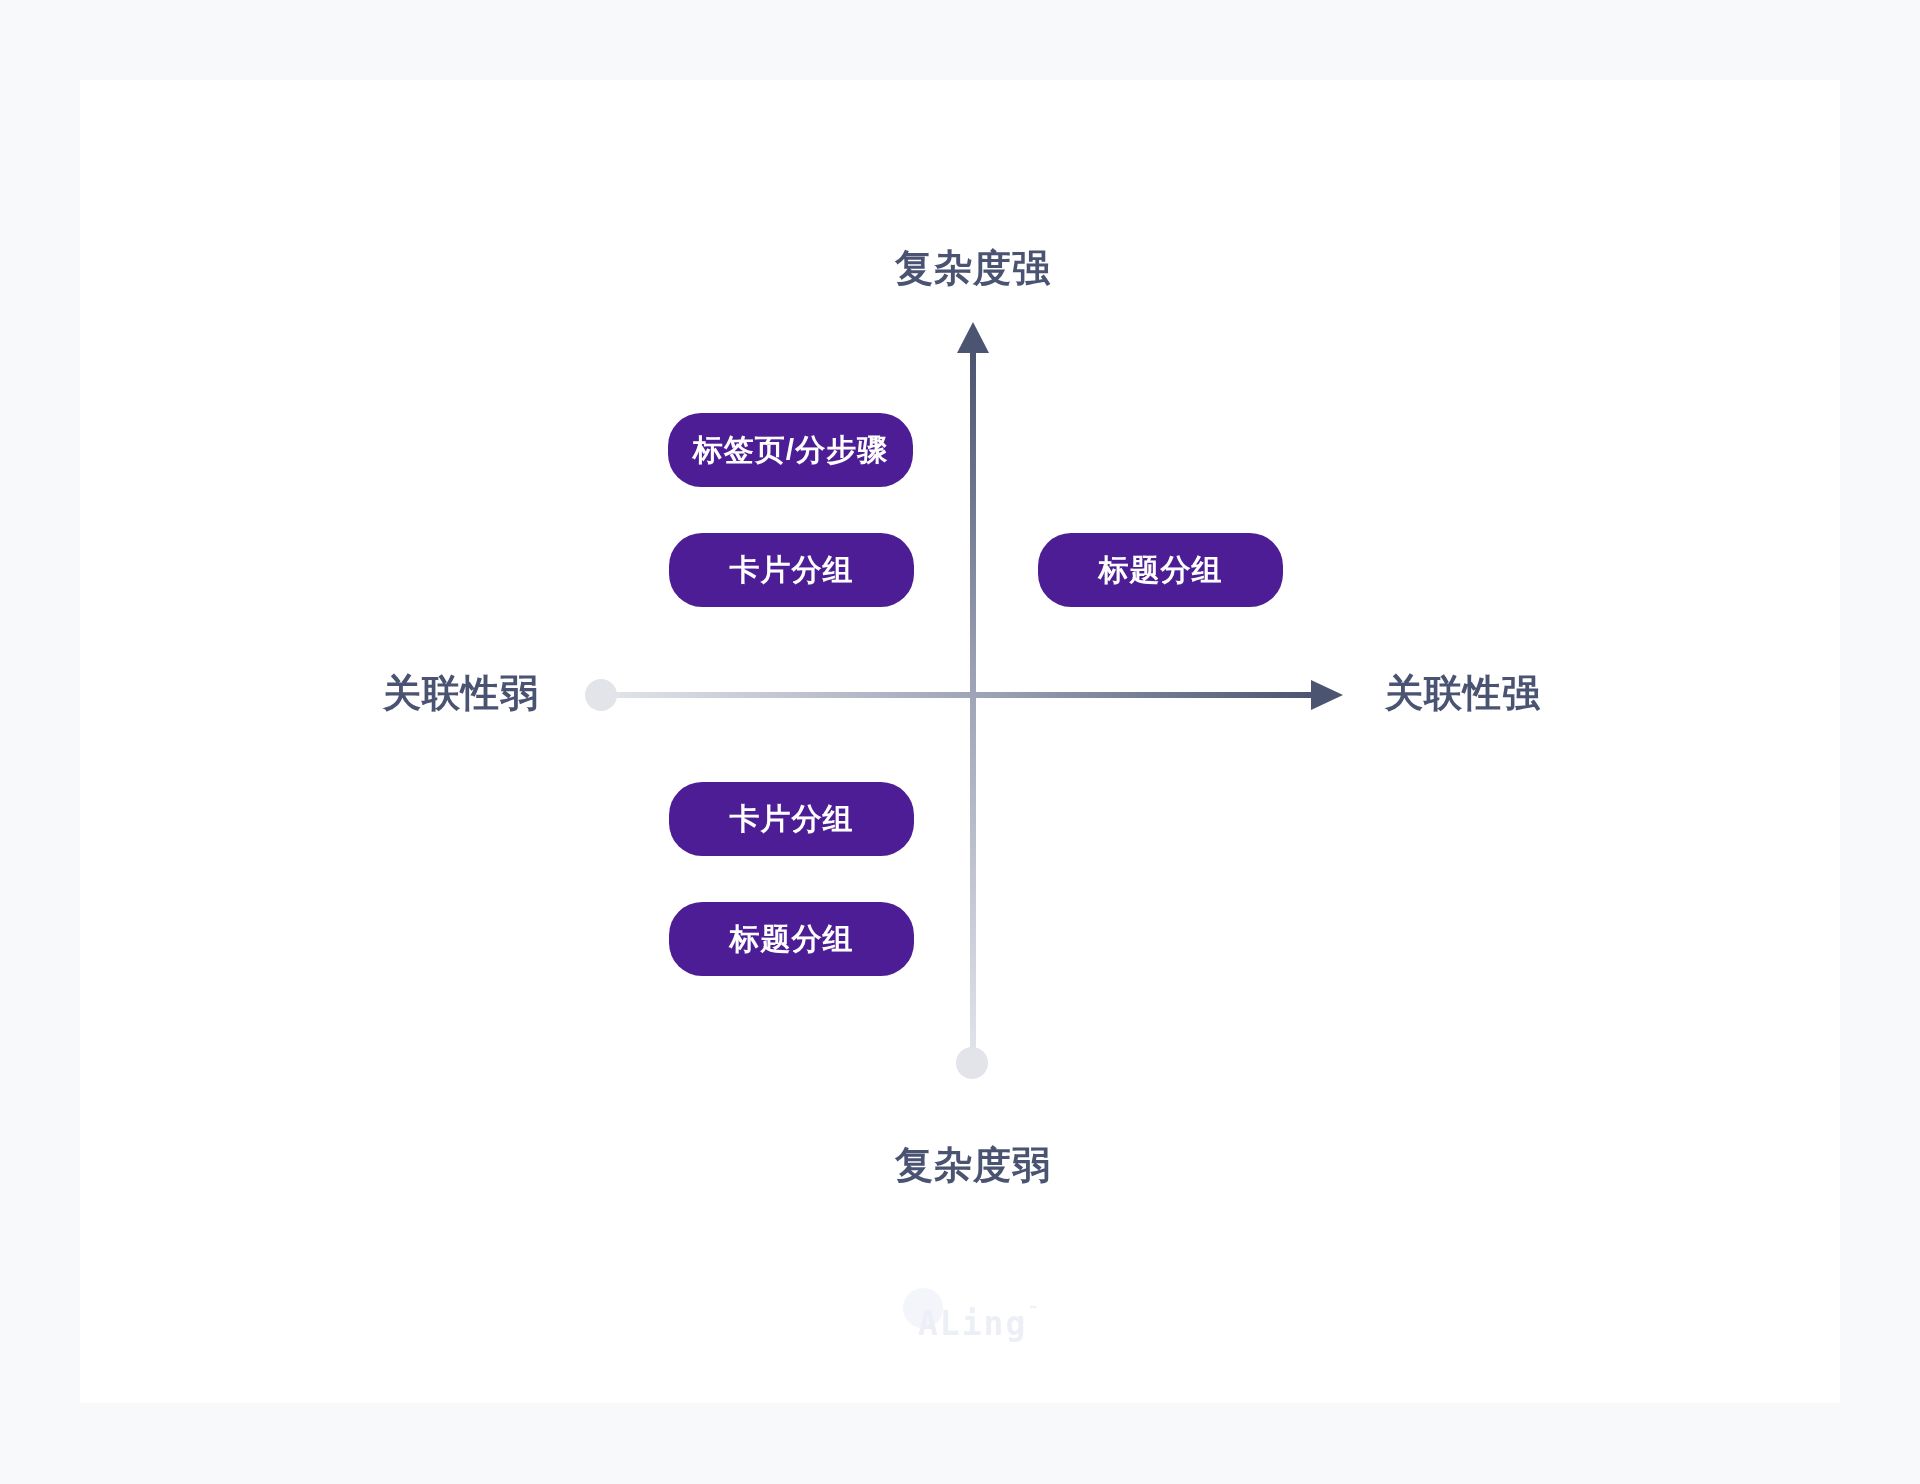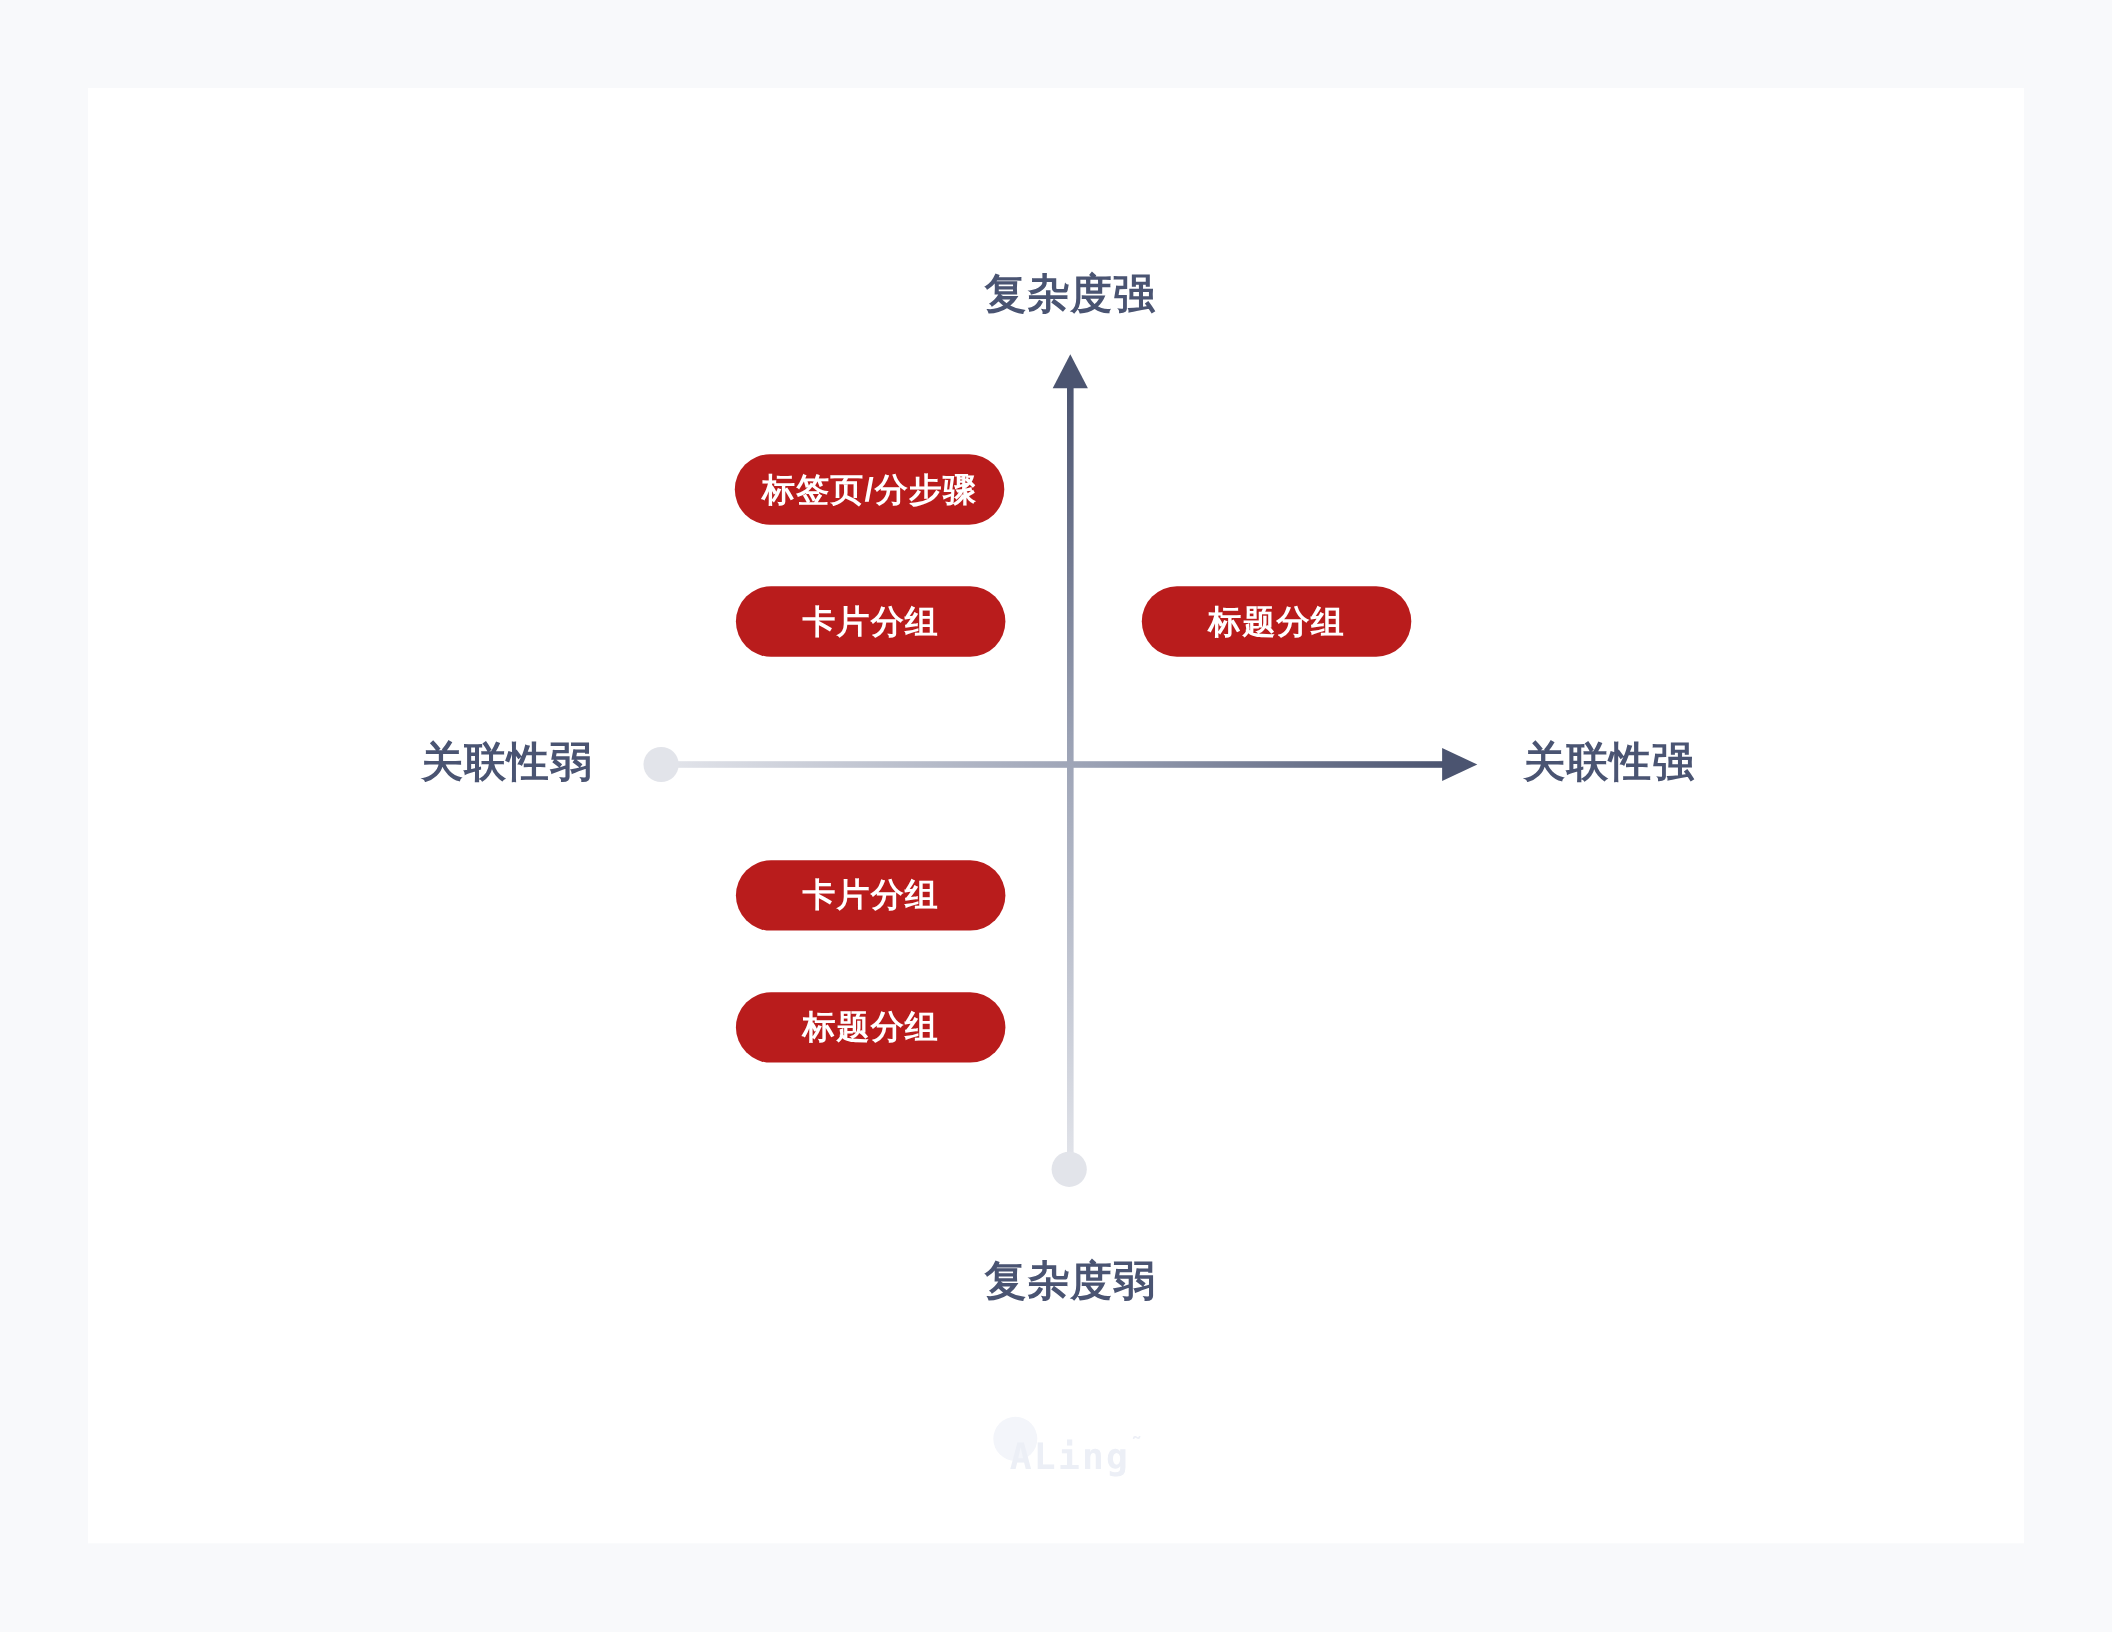--- a/index.html
+++ b/index.html
@@ -81,23 +81,23 @@
     letter-spacing: 1px;
   }
   .label-top    { left: 743px;  top: 166px; }
   .label-bottom { left: 743px;  top: 1063px; }
   .label-left   { left: 231px;  top: 591px; font-family: Liberation Serif, serif; }
   .label-right  { left: 1233px; top: 591px; }
   
   .pill {
     position: absolute;
     width: 245px;
-    height: 64px;
+    height: 74px;
     border-radius: 33px;
-    background: #b91c1c;
+    background: #4c1d95;
     color: #FFFFFF;
     font-size: 30px;
     font-weight: 600;
     display: flex;
     align-items: center;
     justify-content: center;
     letter-spacing: 1px;
     white-space: nowrap;
   }
   .pill-1 { left: 588px; top: 333px; }

